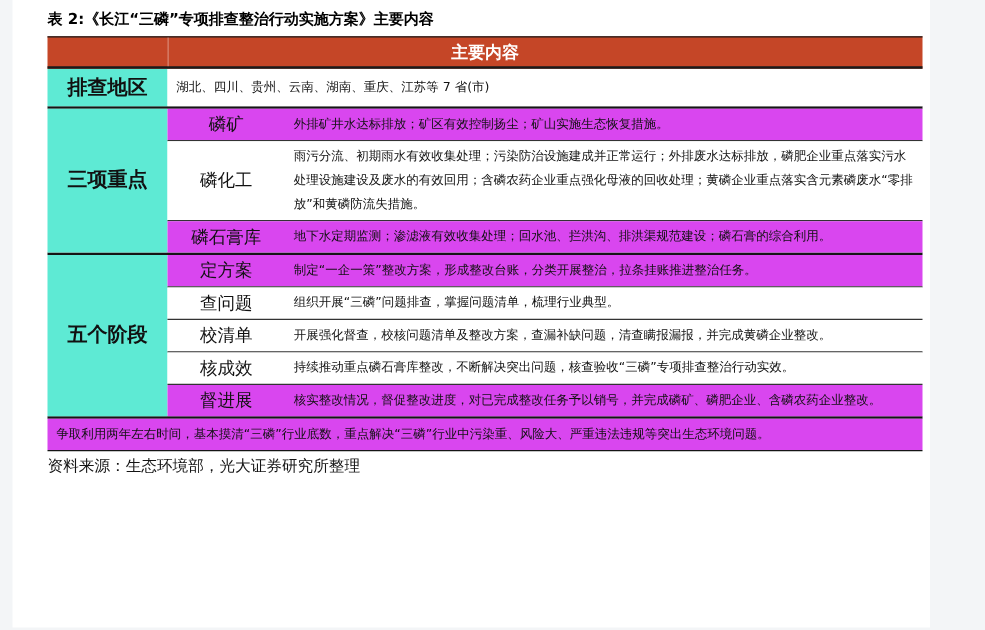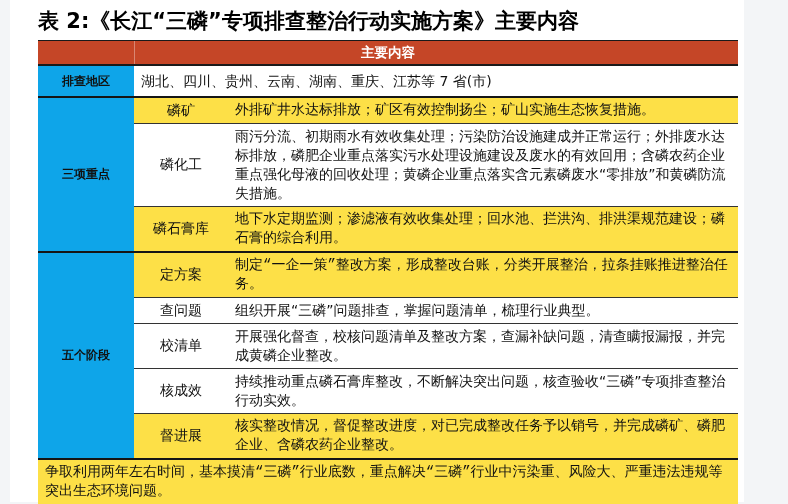--- a/index.html
+++ b/index.html
@@ -12,21 +12,21 @@
   }
   .panel {
     position: absolute;
     left: 10px; top: 0;
     width: 734px; height: 502px;
     background: #ffffff;
   }
   .inner { padding: 7px 0 0 28px; }
 
   .doc-title {
-    font-size: 21px;
+    font-size: 12px;
     font-weight: bold;
     color: #000;
     margin-bottom: 5px;
     white-space: nowrap;
   }
 
   .report-table { width: 700px; font-size: 14px; }
 
   
   .thead {
@@ -56,49 +56,49 @@
   }
   .section.last { border-bottom: 1px solid #151515; }
 
   .col1 {
     width: 96px;
     flex-shrink: 0;
     display: flex;
     align-items: center;
     justify-content: center;
     font-weight: bold;
-    font-size: 12px;
-    background: #0ea5e9;
+    font-size: 16px;
+    background: #5eead4;
     text-align: center;
   }
 
   .subrows { flex: 1; display: flex; flex-direction: column; }
   .subrow { display: flex; flex: 1; }
   .subrow + .subrow { border-top: 1px solid #333; }
 
   .sub {
     width: 94px;
     flex-shrink: 0;
     display: flex;
     align-items: center;
     justify-content: center;
     font-size: 14px;
     text-align: center;
   }
   .content {
     flex: 1;
     padding: 3px 6px 3px 7px;
     line-height: 19px;
-    font-size: 14px;
+    font-size: 10px;
     display: flex;
     align-items: center;
   }
   .content > span { display: inline-block; }
 
-  .shaded { background: #fde047; font-family: Liberation Mono, monospace; }
+  .shaded { background: #d946ef; }
   .plain  { background: #ffffff; }
 
   
   .merged-row { display: flex; flex: 1; }
   .merged-row .content { padding-left: 7px; }
   .row-region .content { min-height: 30px; }
 
   .source-note {
     width: 700px;
     font-size: 12.5px;

